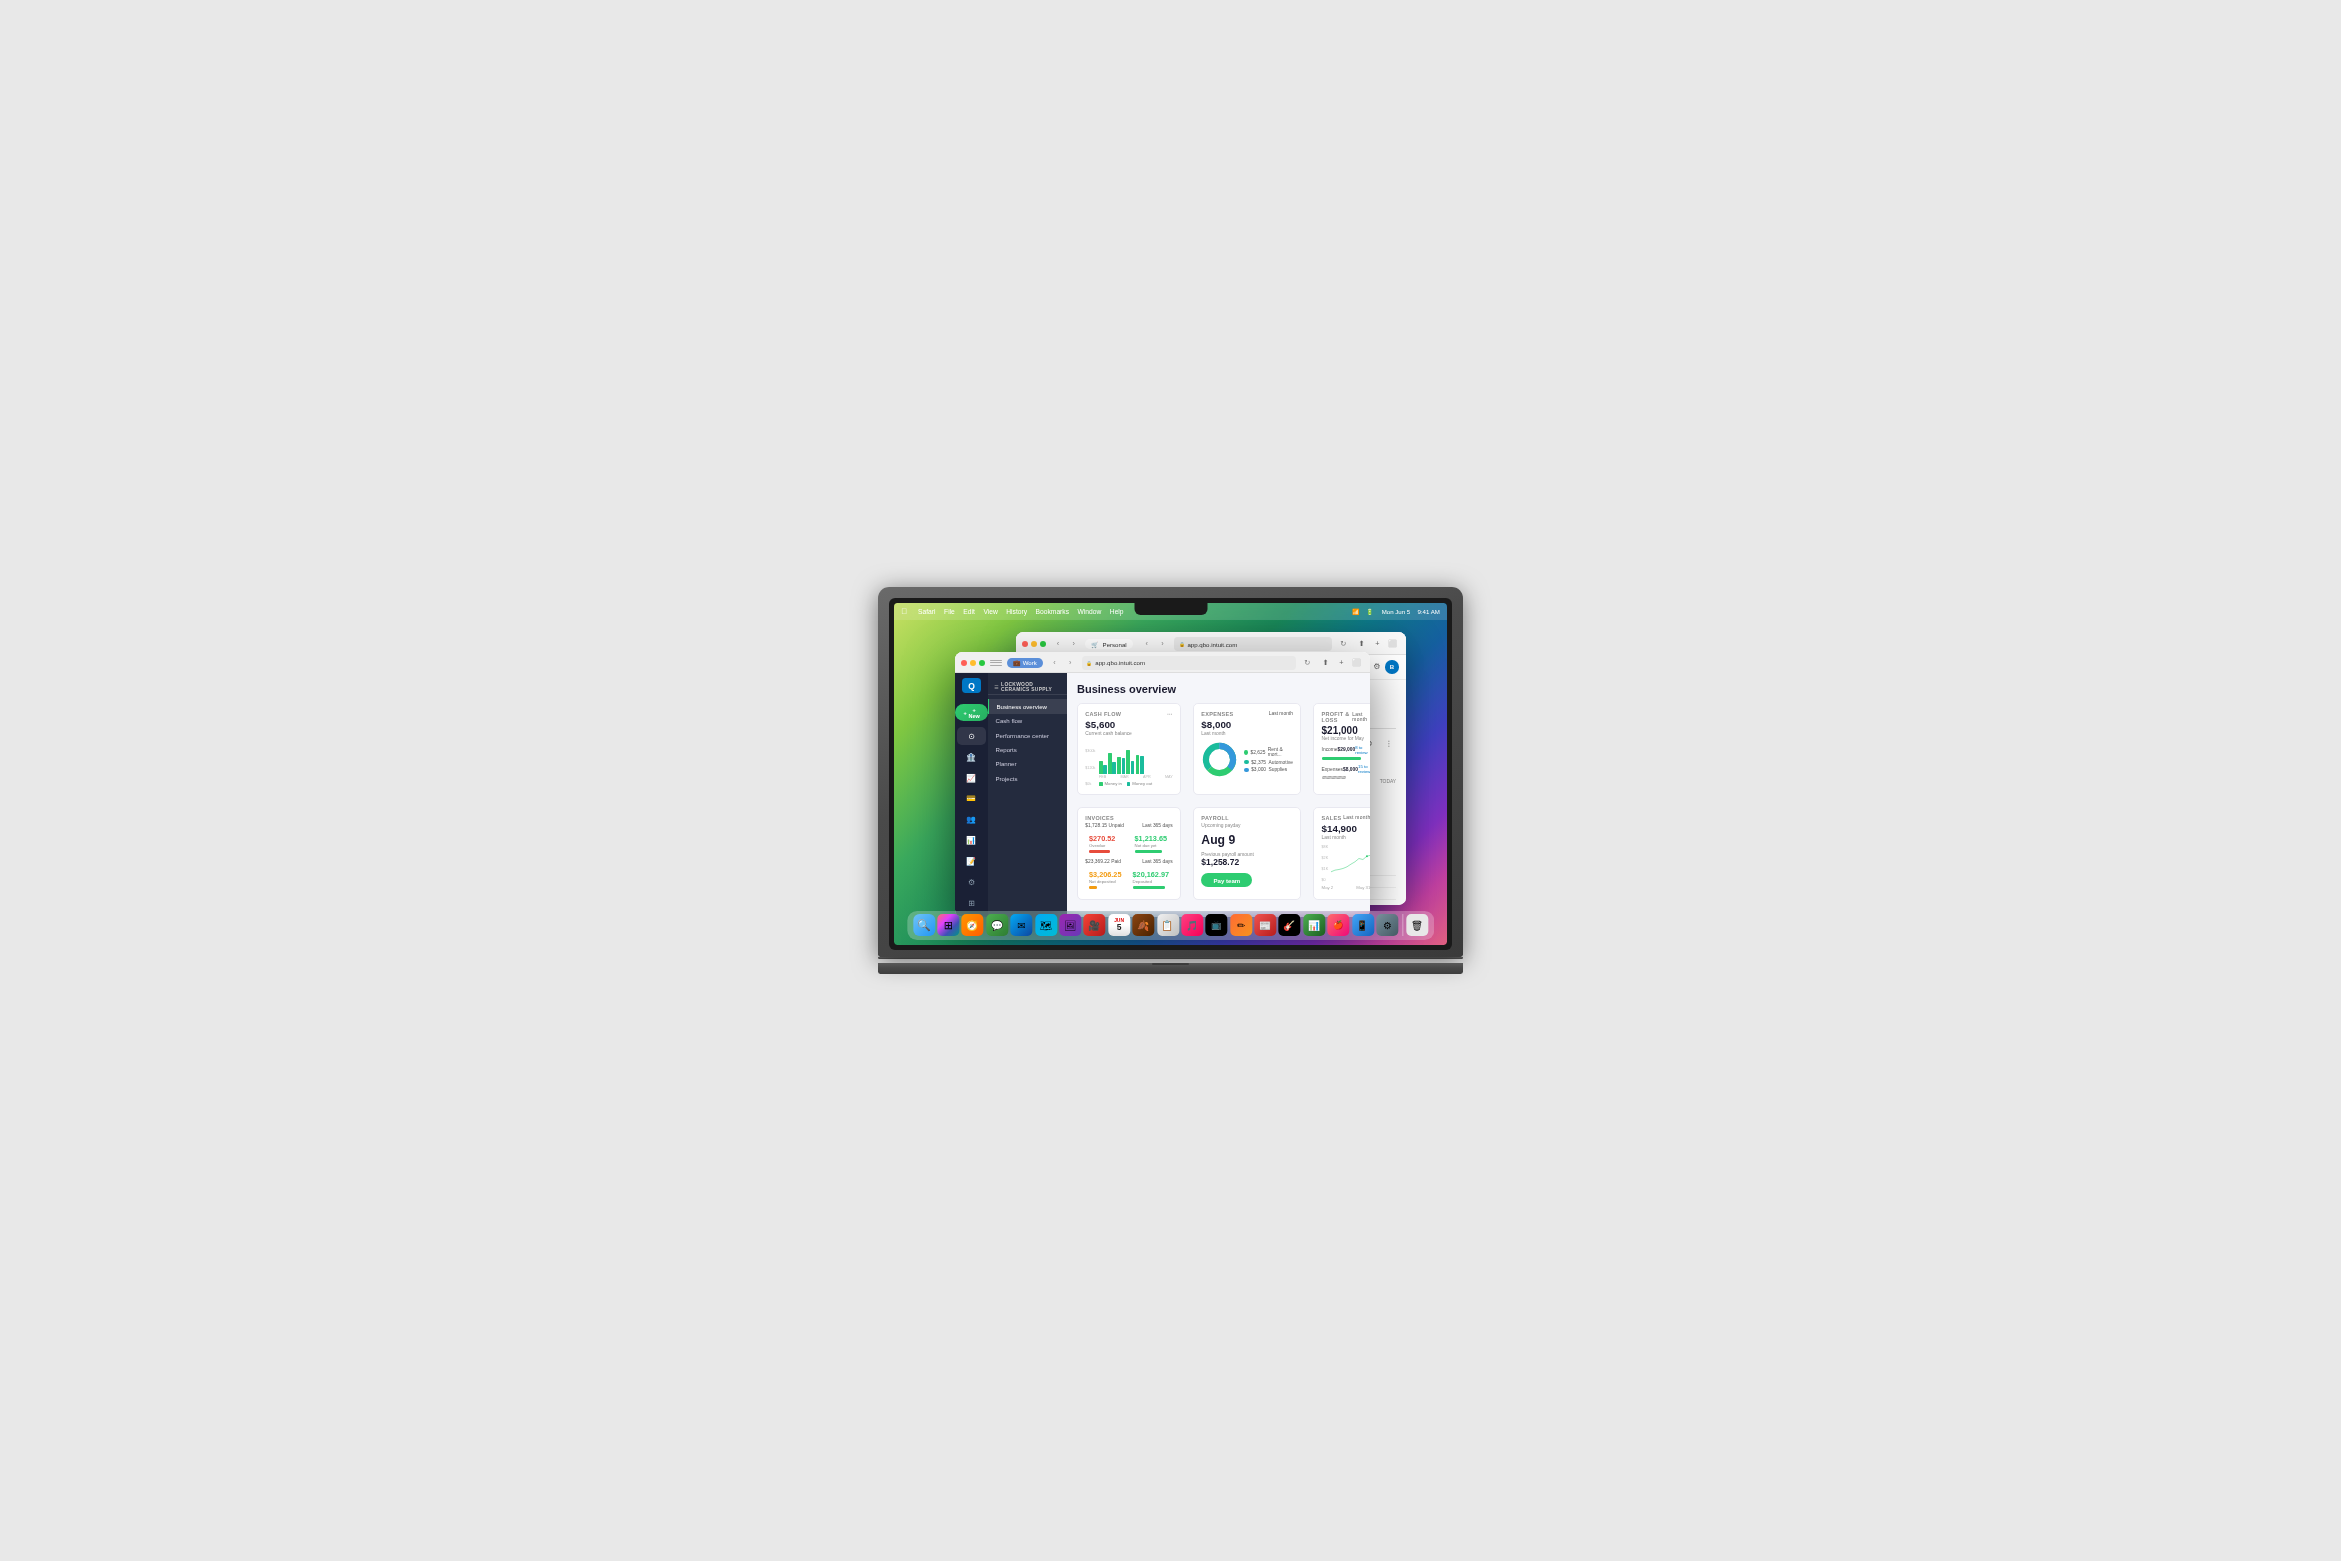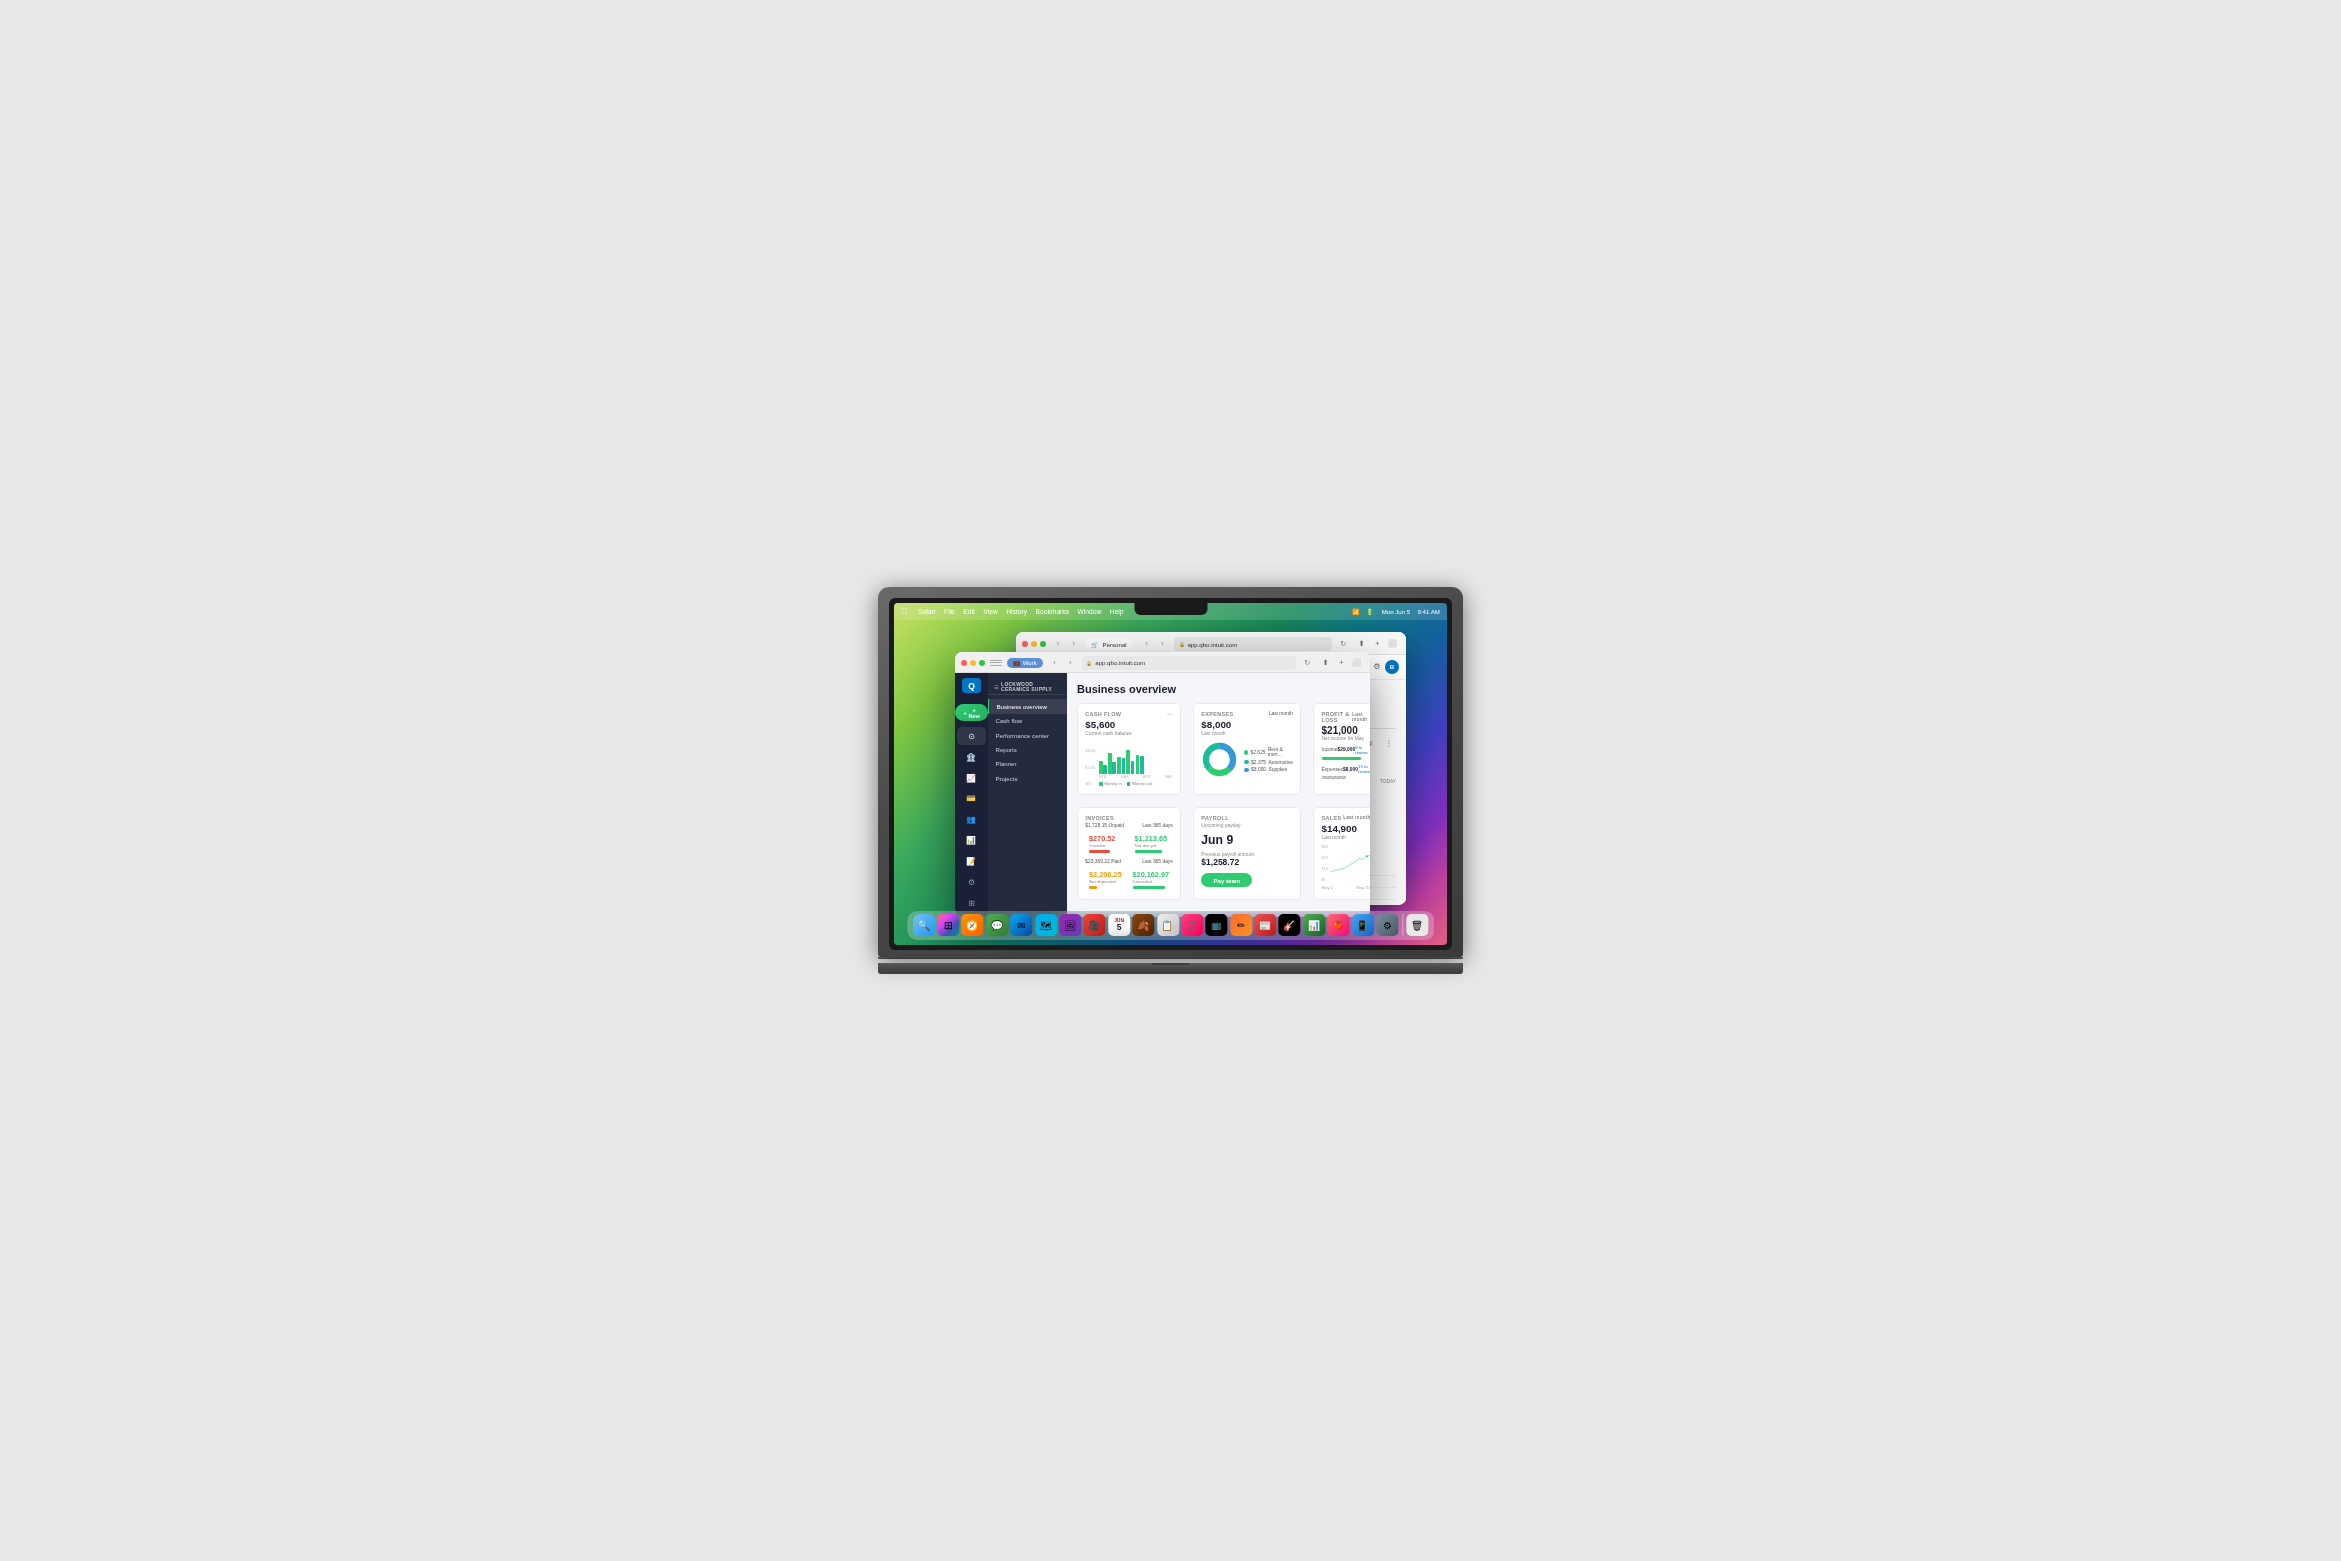--- a/index.html
+++ b/index.html
@@ -1227,21 +1227,21 @@
                           <div class="invoice-bar" style="background:#2ecc71; width:90%;"></div>
                         </div>
                       </div>
                     </div>
 
                     <div class="dash-card">
                       <div class="dash-card-title">
                         <span>PAYROLL</span>
                       </div>
                       <div class="dash-card-subtitle">Upcoming payday</div>
-                      <div class="payroll-date">Jun 9</div>
+                      <div class="payroll-date">Aug 9</div>
                       <div class="payroll-prev-label">Previous payroll amount</div>
                       <div class="payroll-prev-amount">$1,258.72</div>
                       <button class="pay-team-btn">Pay team</button>
                     </div>
 
                     <div class="dash-card">
                       <div class="dash-card-title">
                         <span>SALES</span>
                         <span style="font-size:4.9px; color:#555; font-weight:400; text-transform:none;">Last month</span>
                       </div>

